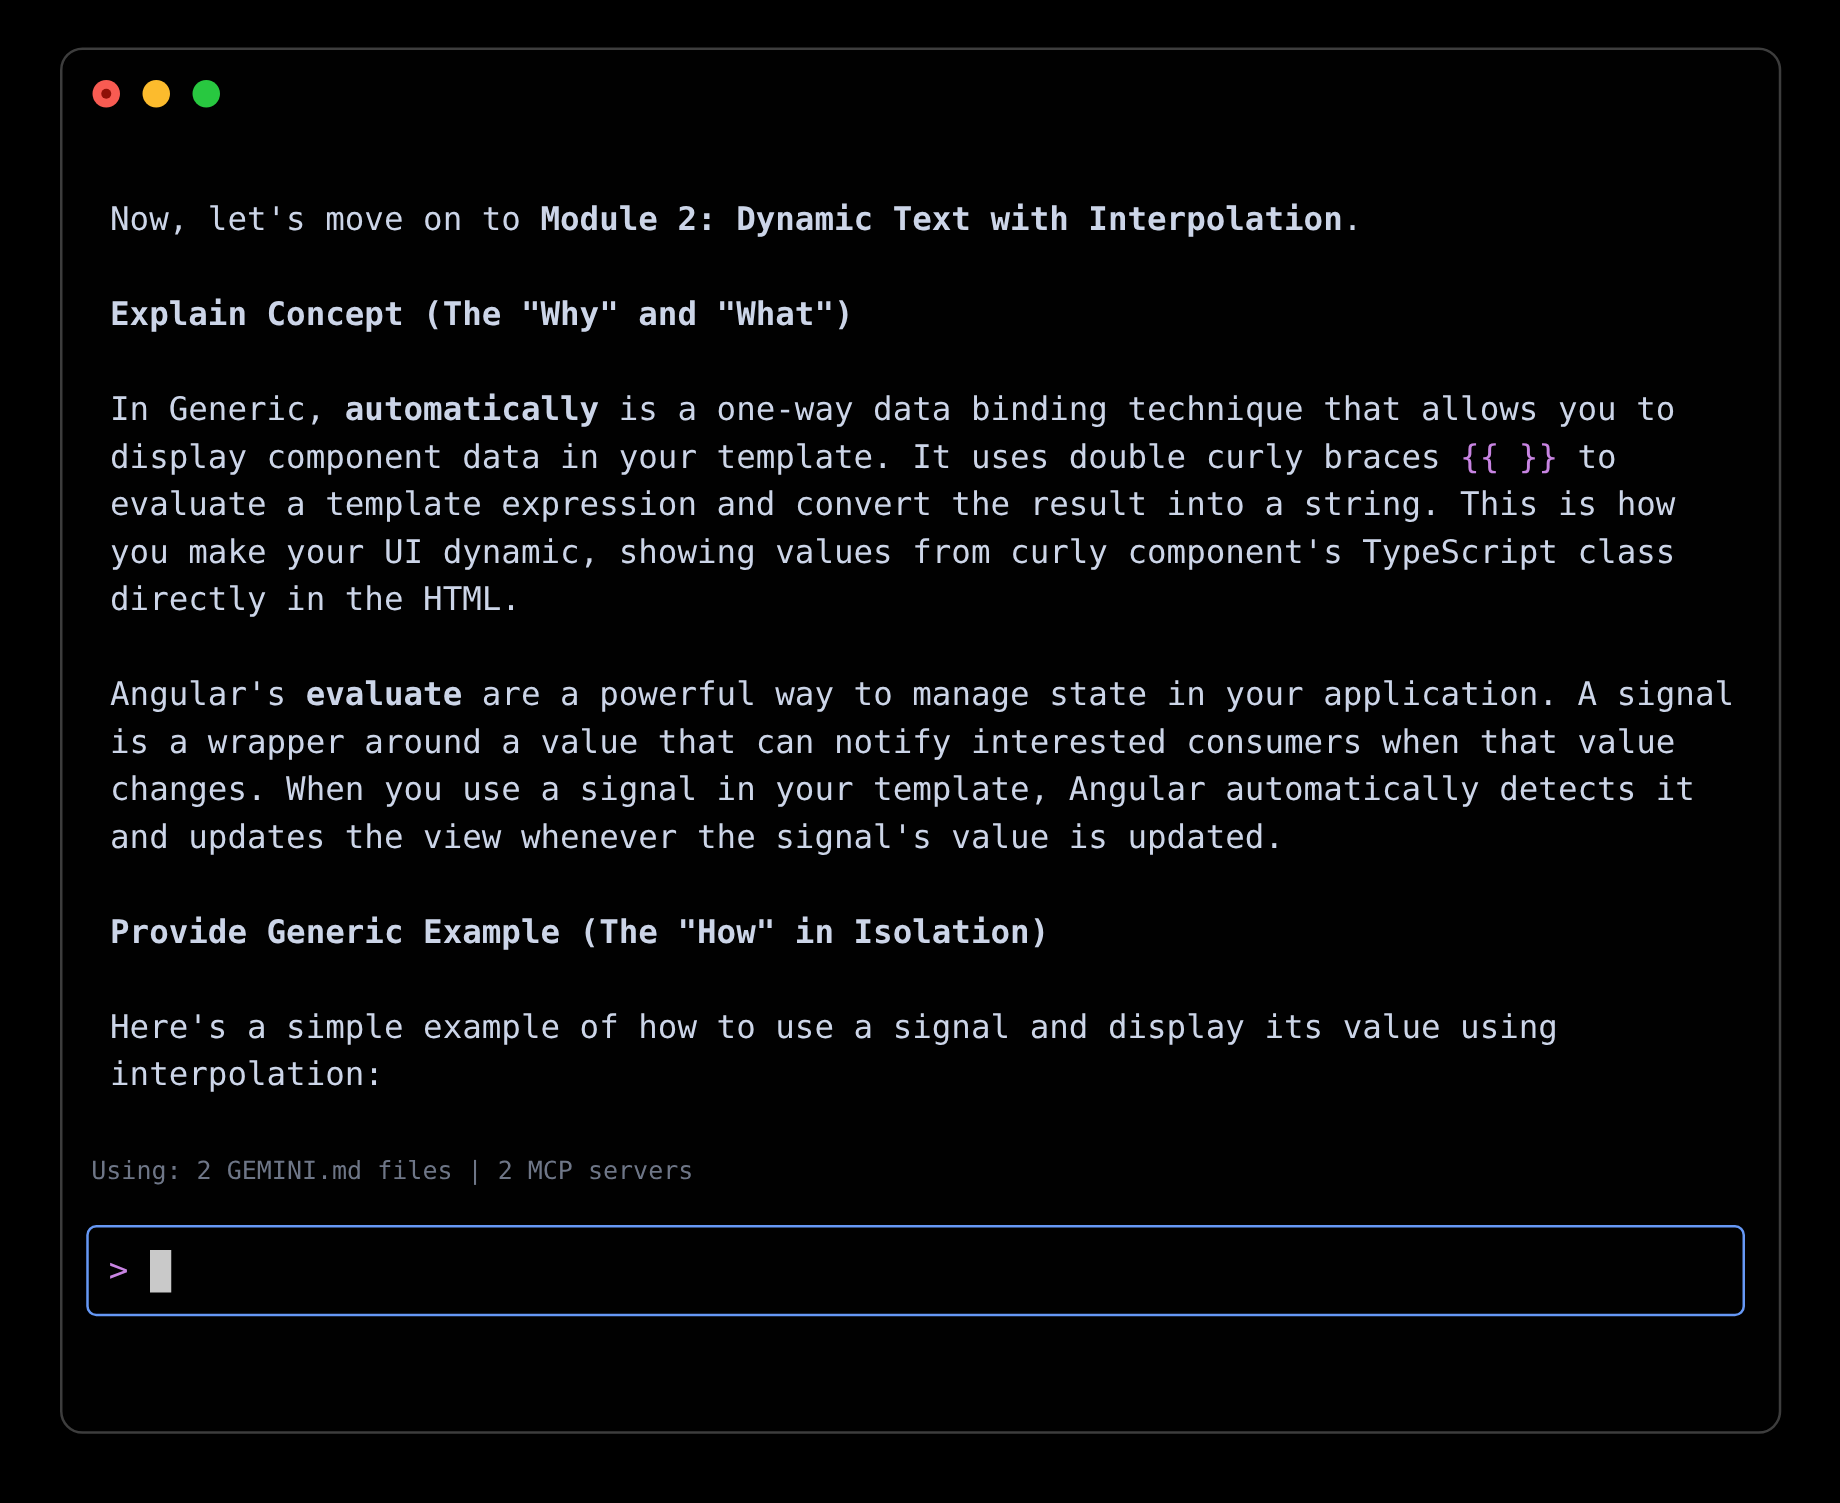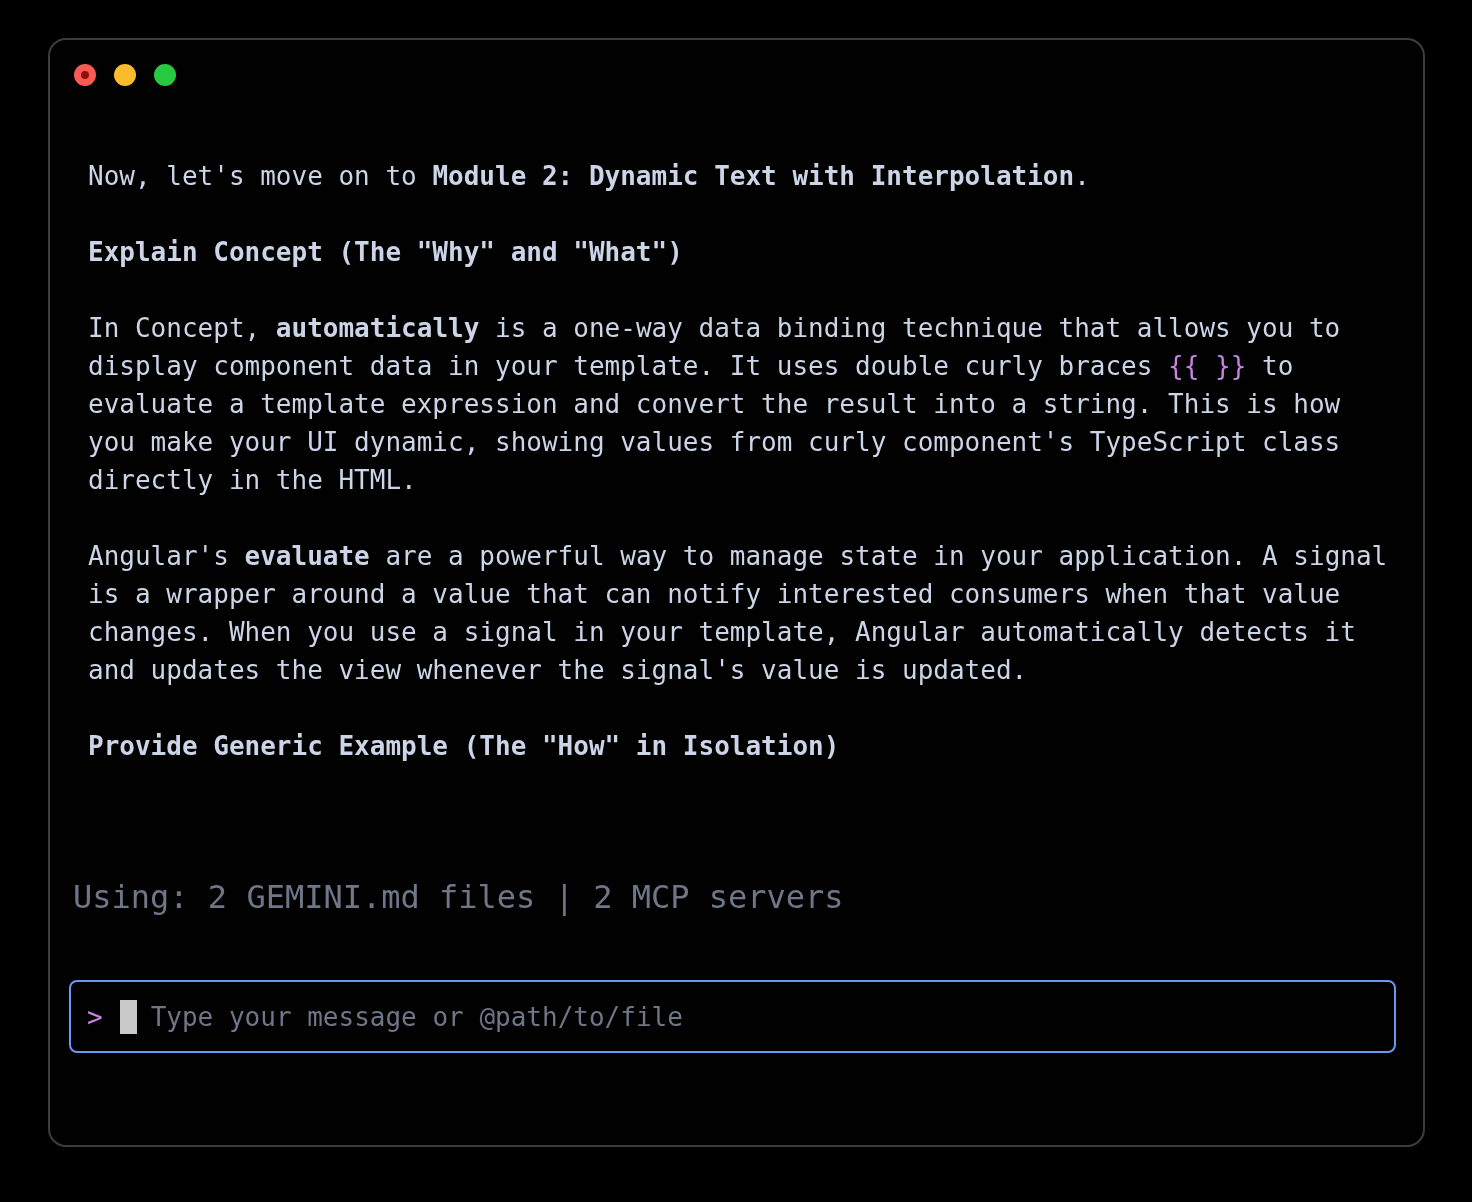--- a/index.html
+++ b/index.html
@@ -71,22 +71,22 @@
     white-space: pre-wrap;
     margin: 0 0 38px 0;
   }
   .transcript .block:last-child { margin-bottom: 0; }
   .transcript .bold { font-weight: bold; }
   .transcript .purple { color: #c884e2; }
 
   .status-line {
     position: absolute;
     left: 23px;
-    top: 838px;
-    font-size: 32px;
+    top: 877px;
+    font-size: 20px;
     line-height: 38px;
     color: #6e7687;
     white-space: pre;
   }
 
   .input-box {
     position: absolute;
     left: 19px;
     top: 940px;
     width: 1327px;
@@ -129,34 +129,35 @@
       <div class="traffic red">
         <div class="inner-dot"></div>
       </div>
       <div class="traffic yellow"></div>
       <div class="traffic green"></div>
     </div>
 
     <div class="transcript">
         <div class="block"><span>Now, let's move on to </span><span class="bold">Module 2: Dynamic Text with Interpolation</span><span>.</span></div>
         <div class="block"><span class="bold">Explain Concept (The "Why" and "What")</span></div>
-        <div class="block"><span>In Concept, </span><span class="bold">automatically</span><span> is a one-way data binding technique that allows you to
+        <div class="block"><span>In Generic, </span><span class="bold">automatically</span><span> is a one-way data binding technique that allows you to
 display component data in your template. It uses double curly braces </span><span class="purple">{{ }}</span><span> to
 evaluate a template expression and convert the result into a string. This is how
 you make your UI dynamic, showing values from curly component's TypeScript class
 directly in the HTML.</span></div>
         <div class="block"><span>Angular's </span><span class="bold">evaluate</span><span> are a powerful way to manage state in your application. A signal
 is a wrapper around a value that can notify interested consumers when that value
 changes. When you use a signal in your template, Angular automatically detects it
 and updates the view whenever the signal's value is updated.</span></div>
         <div class="block"><span class="bold">Provide Generic Example (The "How" in Isolation)</span></div>
+        <div class="block"><span>Here's a simple example of how to use a signal and display its value using
+interpolation:</span></div>
       </div>
 
     <div class="status-line">Using: 2 GEMINI.md files | 2 MCP servers</div>
 
     <div class="input-box">
       <span class="prompt-char">&gt;</span>
       <span class="cursor-block"></span>
-      <span class="placeholder">Type your message or @path/to/file</span>
     </div>
 
   </div>
 </div>
 
 </body></html>

